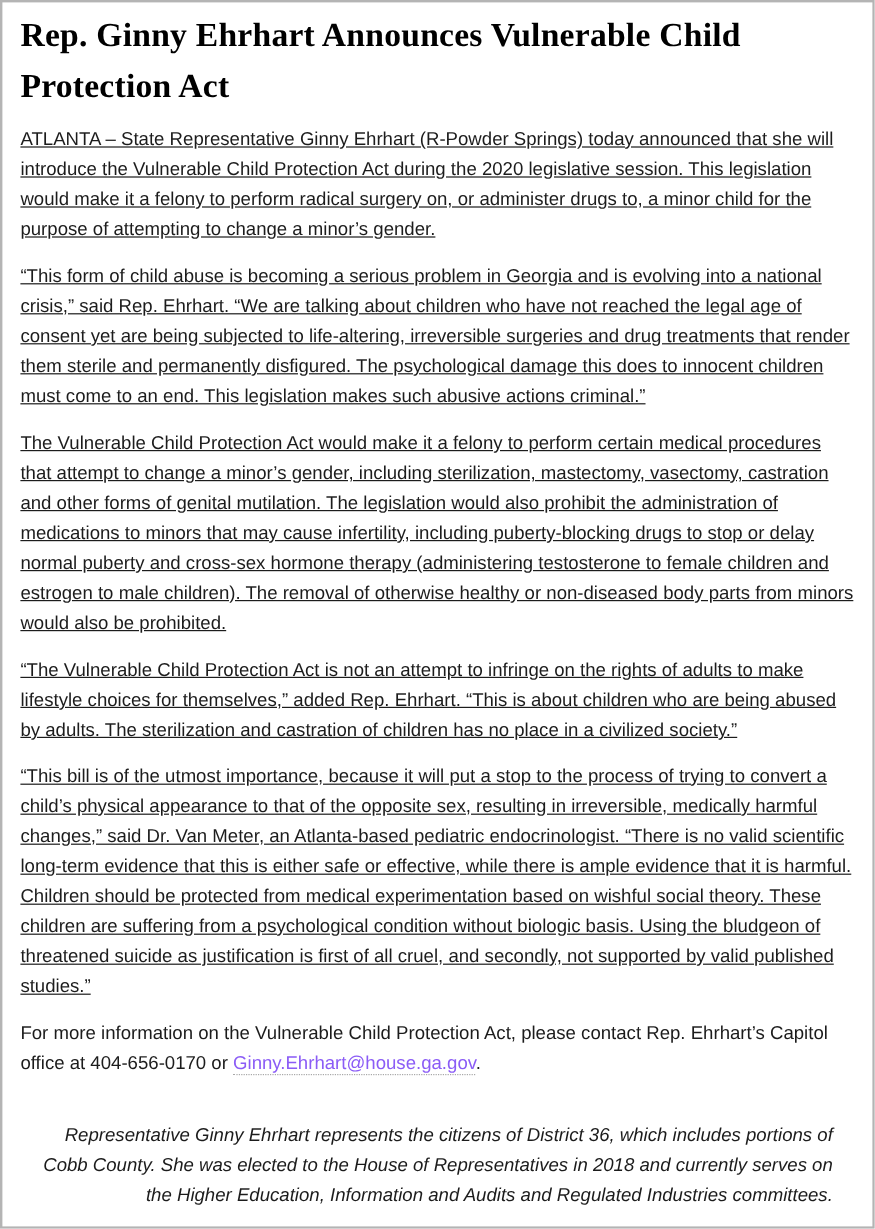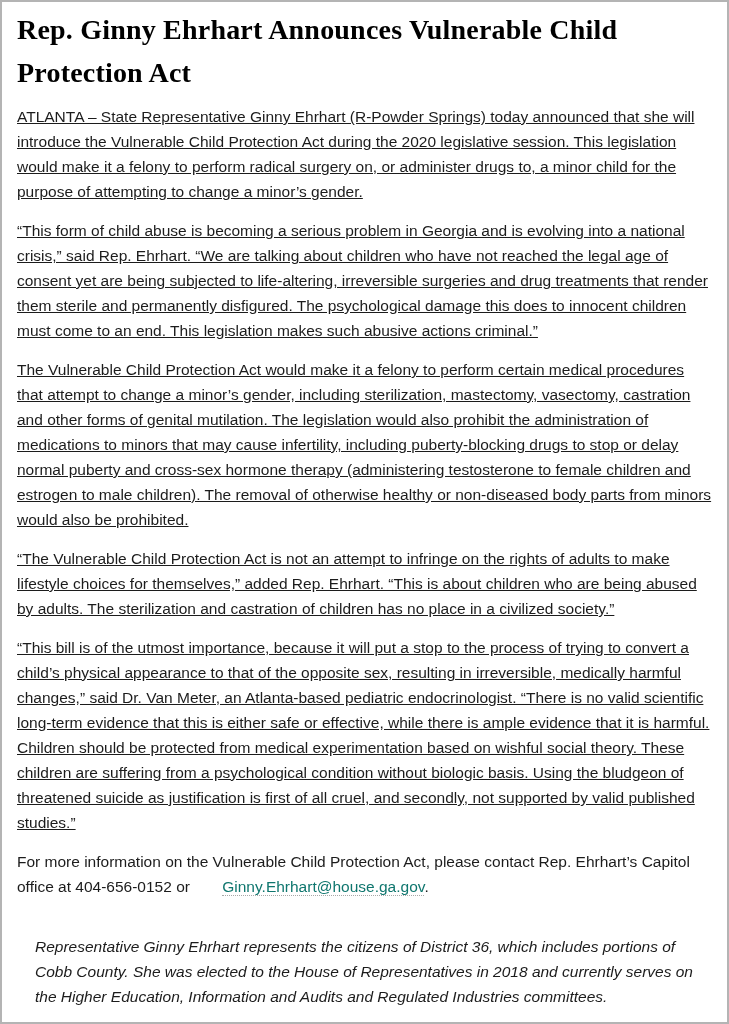--- a/index.html
+++ b/index.html
@@ -31,44 +31,43 @@
     letter-spacing: 0.2px;
   }
   p.body-para {
     margin: 0 0 14px 0;
     text-decoration: underline;
   }
   p.contact-para {
     margin: 0 0 14px 0;
   }
   a.email-link {
-    color: #0f766e;
+    color: #8b5cf6;
     text-decoration: none;
     border-bottom: 1px dotted #a8a8a8;
     cursor: pointer;
-    margin-left: 28px;
   }
   p.footer-note {
     margin: 35px 18px 0 18px;
-    text-align: left;
+    text-align: right;
     font-style: italic;
   }
 </style>
 </head>
 <body>
 
 <div class="page">
   <h1 class="headline">Rep. Ginny Ehrhart Announces Vulnerable Child Protection Act</h1>
 
   <p class="body-para">ATLANTA – State Representative Ginny Ehrhart (R-Powder Springs) today announced that she will introduce the Vulnerable Child Protection Act during the 2020 legislative session. This legislation would make it a felony to perform radical surgery on, or administer drugs to, a minor child for the purpose of attempting to change a minor’s gender.</p>
 
   <p class="body-para">“This form of child abuse is becoming a serious problem in Georgia and is evolving into a national crisis,” said Rep. Ehrhart. “We are talking about children who have not reached the legal age of consent yet are being subjected to life-altering, irreversible surgeries and drug treatments that render them sterile and permanently disfigured. The psychological damage this does to innocent children must come to an end. This legislation makes such abusive actions criminal.”</p>
 
   <p class="body-para">The Vulnerable Child Protection Act would make it a felony to perform certain medical procedures that attempt to change a minor’s gender, including sterilization, mastectomy, vasectomy, castration and other forms of genital mutilation. The legislation would also prohibit the administration of medications to minors that may cause infertility, including puberty-blocking drugs to stop or delay normal puberty and cross-sex hormone therapy (administering testosterone to female children and estrogen to male children). The removal of otherwise healthy or non-diseased body parts from minors would also be prohibited.</p>
 
   <p class="body-para">“The Vulnerable Child Protection Act is not an attempt to infringe on the rights of adults to make lifestyle choices for themselves,” added Rep. Ehrhart. “This is about children who are being abused by adults. The sterilization and castration of children has no place in a civilized society.”</p>
 
   <p class="body-para">“This bill is of the utmost importance, because it will put a stop to the process of trying to convert a child’s physical appearance to that of the opposite sex, resulting in irreversible, medically harmful changes,” said Dr. Van Meter, an Atlanta-based pediatric endocrinologist. “There is no valid scientific long-term evidence that this is either safe or effective, while there is ample evidence that it is harmful. Children should be protected from medical experimentation based on wishful social theory. These children are suffering from a psychological condition without biologic basis. Using the bludgeon of threatened suicide as justification is first of all cruel, and secondly, not supported by valid published studies.”</p>
 
-  <p class="contact-para"><span>For more information on the Vulnerable Child Protection Act, please contact Rep. Ehrhart’s Capitol office at 404-656-0152 or </span><a class="email-link" href="#">Ginny.Ehrhart@house.ga.gov</a><span>.</span></p>
+  <p class="contact-para"><span>For more information on the Vulnerable Child Protection Act, please contact Rep. Ehrhart’s Capitol office at 404-656-0170 or </span><a class="email-link" href="#">Ginny.Ehrhart@house.ga.gov</a><span>.</span></p>
 
   <p class="footer-note">Representative Ginny Ehrhart represents the citizens of District 36, which includes portions of Cobb County. She was elected to the House of Representatives in 2018 and currently serves on the Higher Education, Information and Audits and Regulated Industries committees.</p>
 </div>
 
 </body></html>

